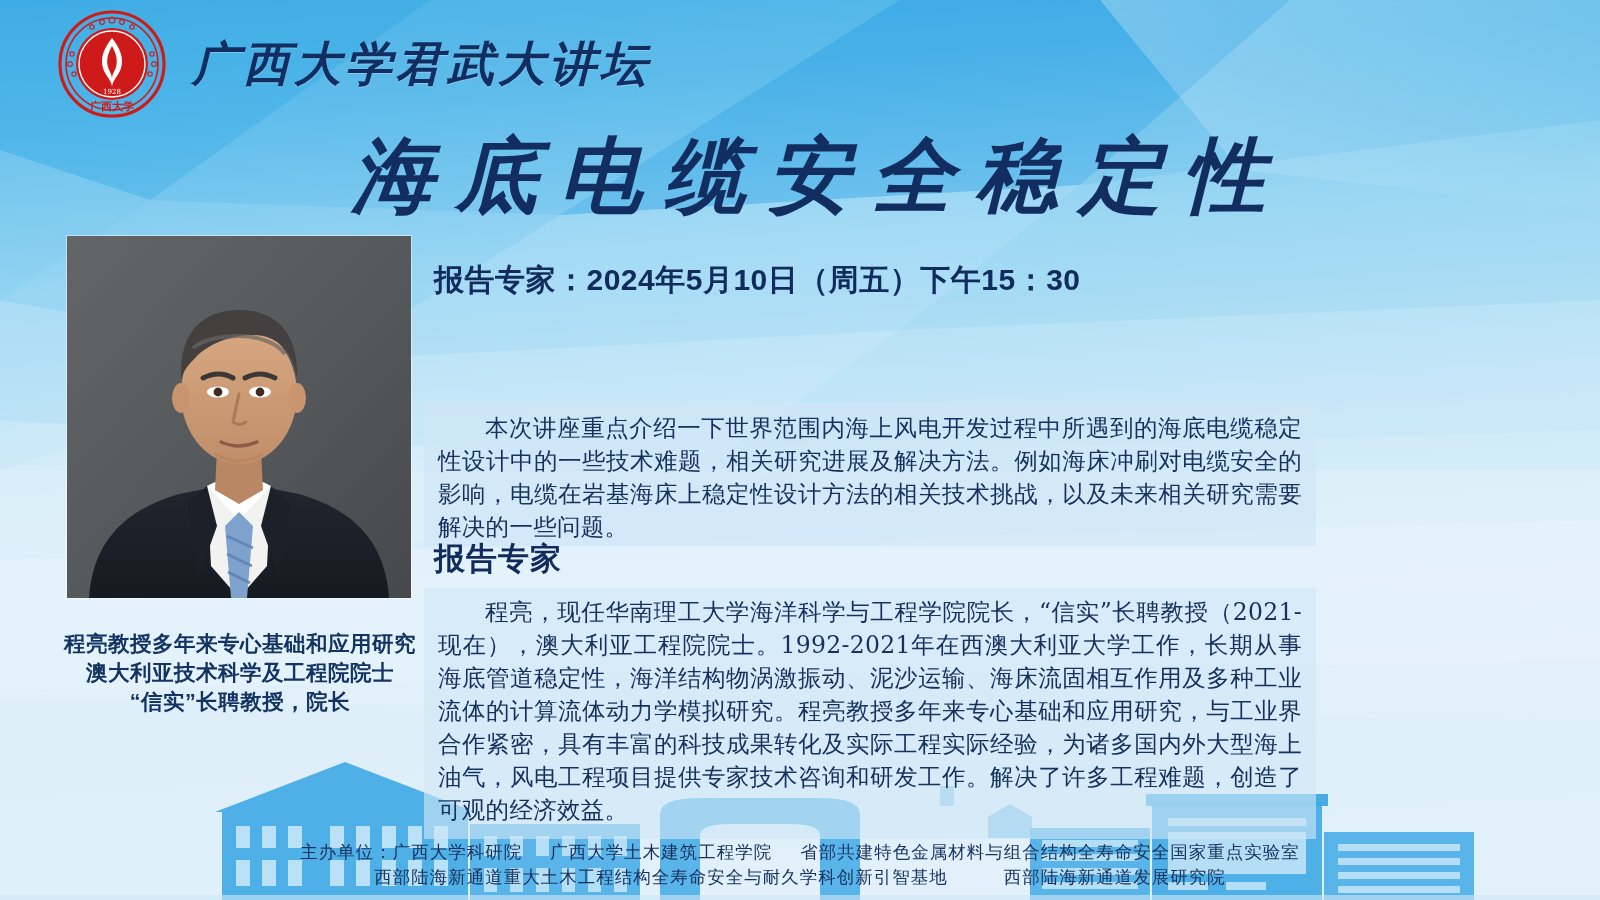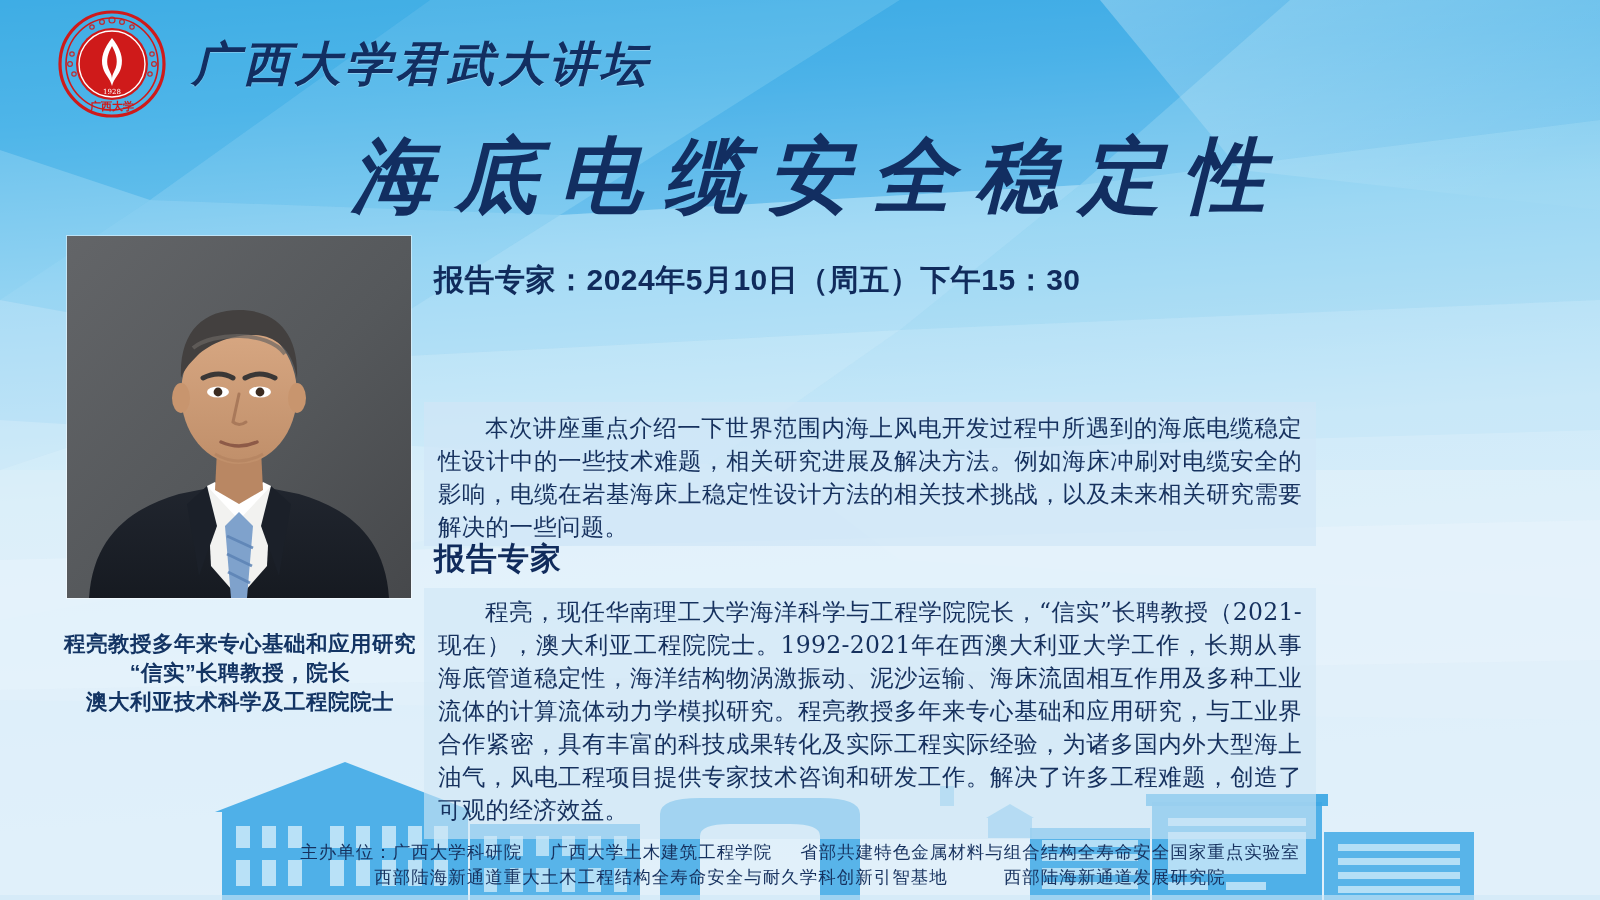--- a/index.html
+++ b/index.html
@@ -310,22 +310,22 @@
       <path d="M172 158 L166 186 Q172 191 179 186" fill="none" stroke="#a9795a" stroke-width="3" stroke-linecap="round"></path>
 
       <path d="M154 206 Q172 214 190 206" fill="none" stroke="#8d5a47" stroke-width="3.4" stroke-linecap="round"></path>
 
       <path d="M148 218 Q172 232 196 218" fill="none" stroke="#b0805e" stroke-width="3" opacity="0.6"></path>
     </svg>
   </div>
 
   <div class="portrait-caption">
     <div>程亮教授多年来专心基础和应用研究</div>
+    <div>澳大利亚技术科学及工程院院士</div>
     <div>“信实”长聘教授，院长</div>
-    <div>澳大利亚技术科学及工程院院士</div>
   </div>
 
   <div class="info-block">
     <div class="info-line">
       <span>报告专家：</span><span>2024年5月10日（周五）下午15：30</span>
     </div>
   </div>
 
   <div class="abstract">
     <p>本次讲座重点介绍一下世界范围内海上风电开发过程中所遇到的海底电缆稳定性设计中的一些技术难题，相关研究进展及解决方法。例如海床冲刷对电缆安全的影响，电缆在岩基海床上稳定性设计方法的相关技术挑战，以及未来相关研究需要解决的一些问题。</p>

